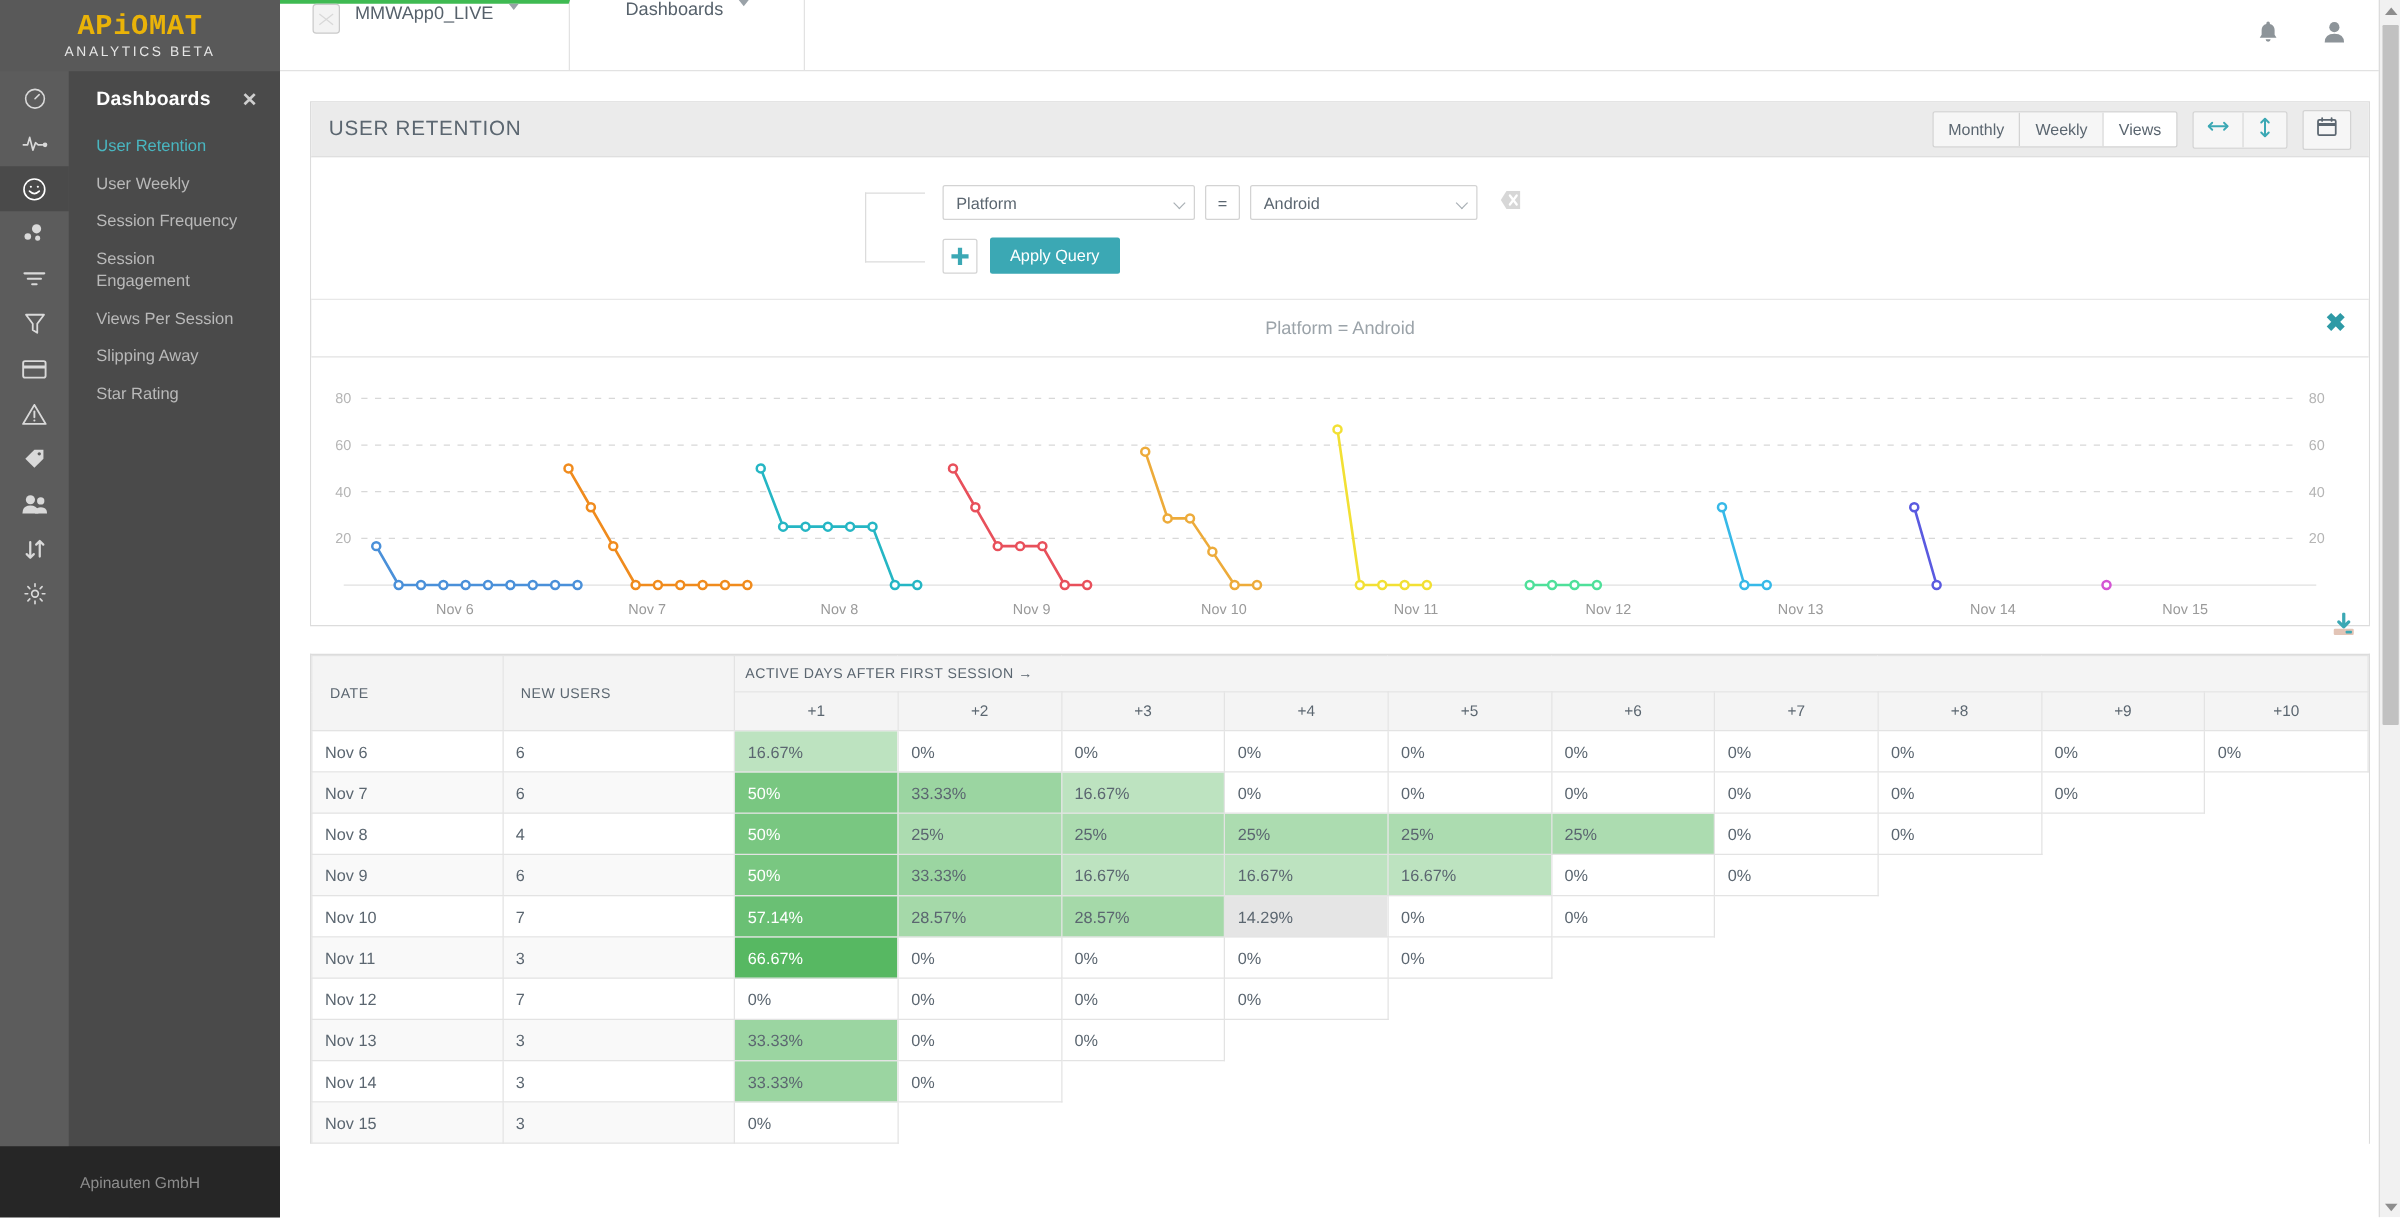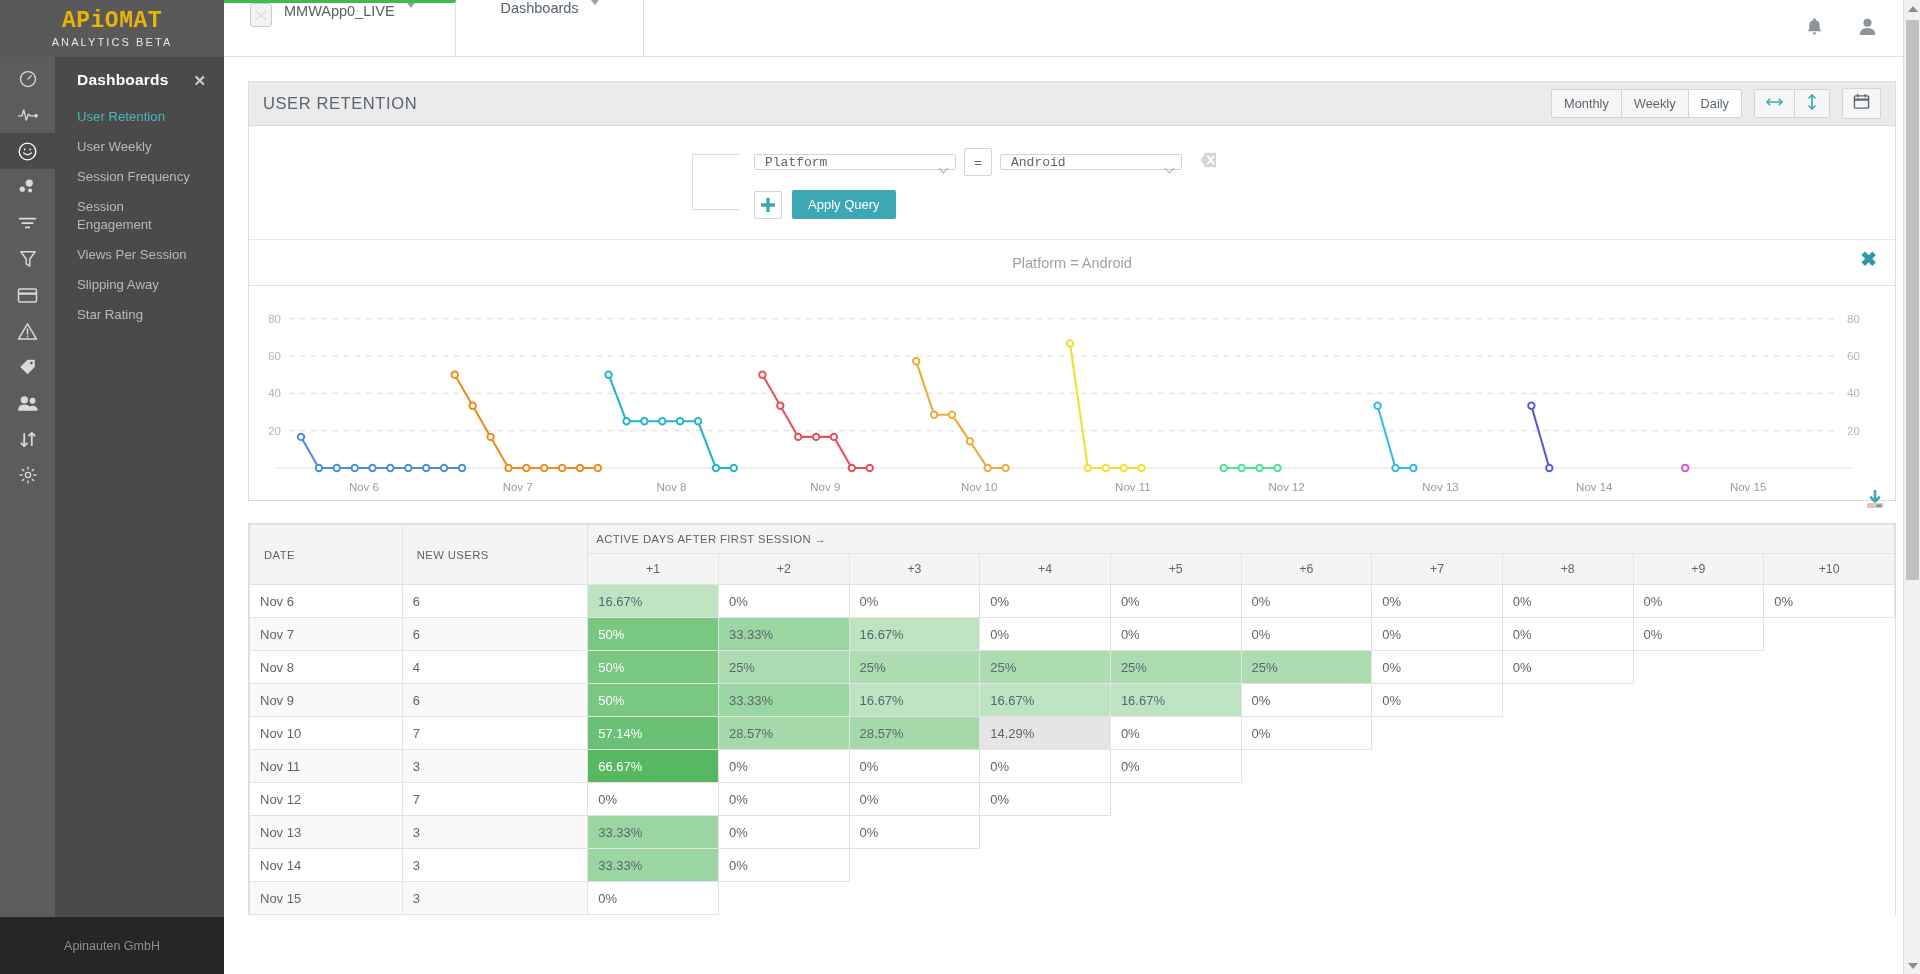--- a/index.html
+++ b/index.html
@@ -106,23 +106,23 @@
 
   
   .querybox { position: relative; padding: 22px 0 20px 0; background:#fff; }
   .qb-inner { width: 760px; margin: 0 auto; position: relative; padding-left: 62px; }
   .qb-bracket {
     position: absolute; left: 0; top: 6px; width: 48px; height: 56px;
     border: 1px solid #dcdcdc; border-right: none;
   }
   .qb-row { display: flex; align-items: center; gap: 8px; }
   .sel {
-    position: relative; border: 1px solid #d3d3d3; background: #fff; height: 16px;
+    position: relative; border: 1px solid #d3d3d3; background: #fff; height: 28px;
     display: flex; align-items: center; padding: 0 22px 0 10px; font-size: 13px; color: #5b6670;
-    border-radius: 2px; cursor: pointer; font-family: Liberation Mono, monospace;
+    border-radius: 2px; cursor: pointer;
   }
   .sel.w1 { width: 202px; }
   .sel.w2 { width: 182px; }
   .sel .chev {
     position: absolute; right: 8px; top: 10px; width: 7px; height: 7px;
     border-right: 1.4px solid #a9b0b5; border-bottom: 1.4px solid #a9b0b5;
     transform: rotate(45deg);
   }
   .eqbox {
     width: 28px; height: 28px; border: 1px solid #d3d3d3; background: #fff;
@@ -362,21 +362,21 @@
 
     <div class="content">
 
       <div class="panel">
         <div class="panel-head">
           <div class="panel-title">USER RETENTION</div>
           <div class="head-controls">
             <div class="btngroup">
               <div>Monthly</div>
               <div>Weekly</div>
-              <div class="active">Daily</div>
+              <div class="active">Views</div>
             </div>
             <div class="btngroup icons">
               <div>
                 <svg width="17" height="12" viewBox="0 0 18 12" fill="none" stroke="#3ba8b4" stroke-width="1.6" stroke-linecap="round" stroke-linejoin="round">
                   <path d="M1 6 H17"></path>
                     <path d="M4 3 L1 6 L4 9"></path>
                     <path d="M14 3 L17 6 L14 9"></path>
                 </svg>
               </div>
               <div>

